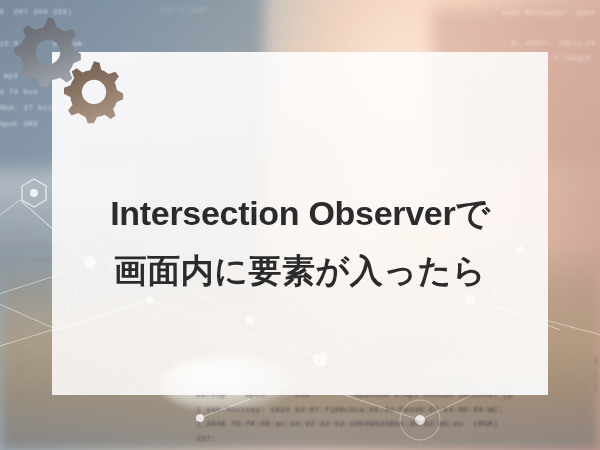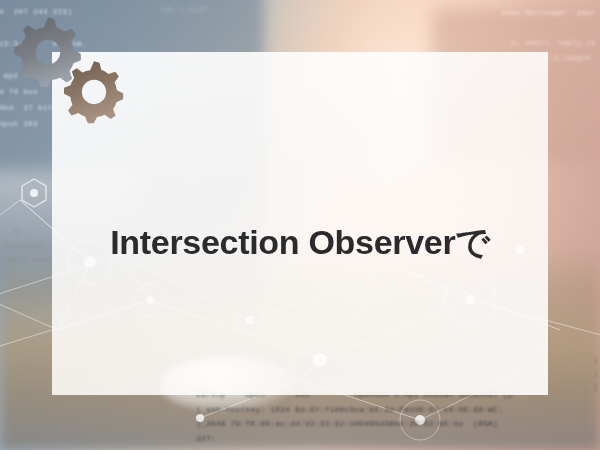--- a/index.html
+++ b/index.html
@@ -346,15 +346,16 @@
       A36 36 0 0 1 44.0 16.1
       Z
       M50 31
       A19 19 0 1 0 50 69
       A19 19 0 1 0 50 31 Z
       "></path>
   </svg>
 
   <div class="title-wrap">
     <div class="line line-1">Intersection Observerで</div>
+    <div class="line line-2">画面内に要素が入ったら</div>
   </div>
 
 </div>
 
 </body></html>

